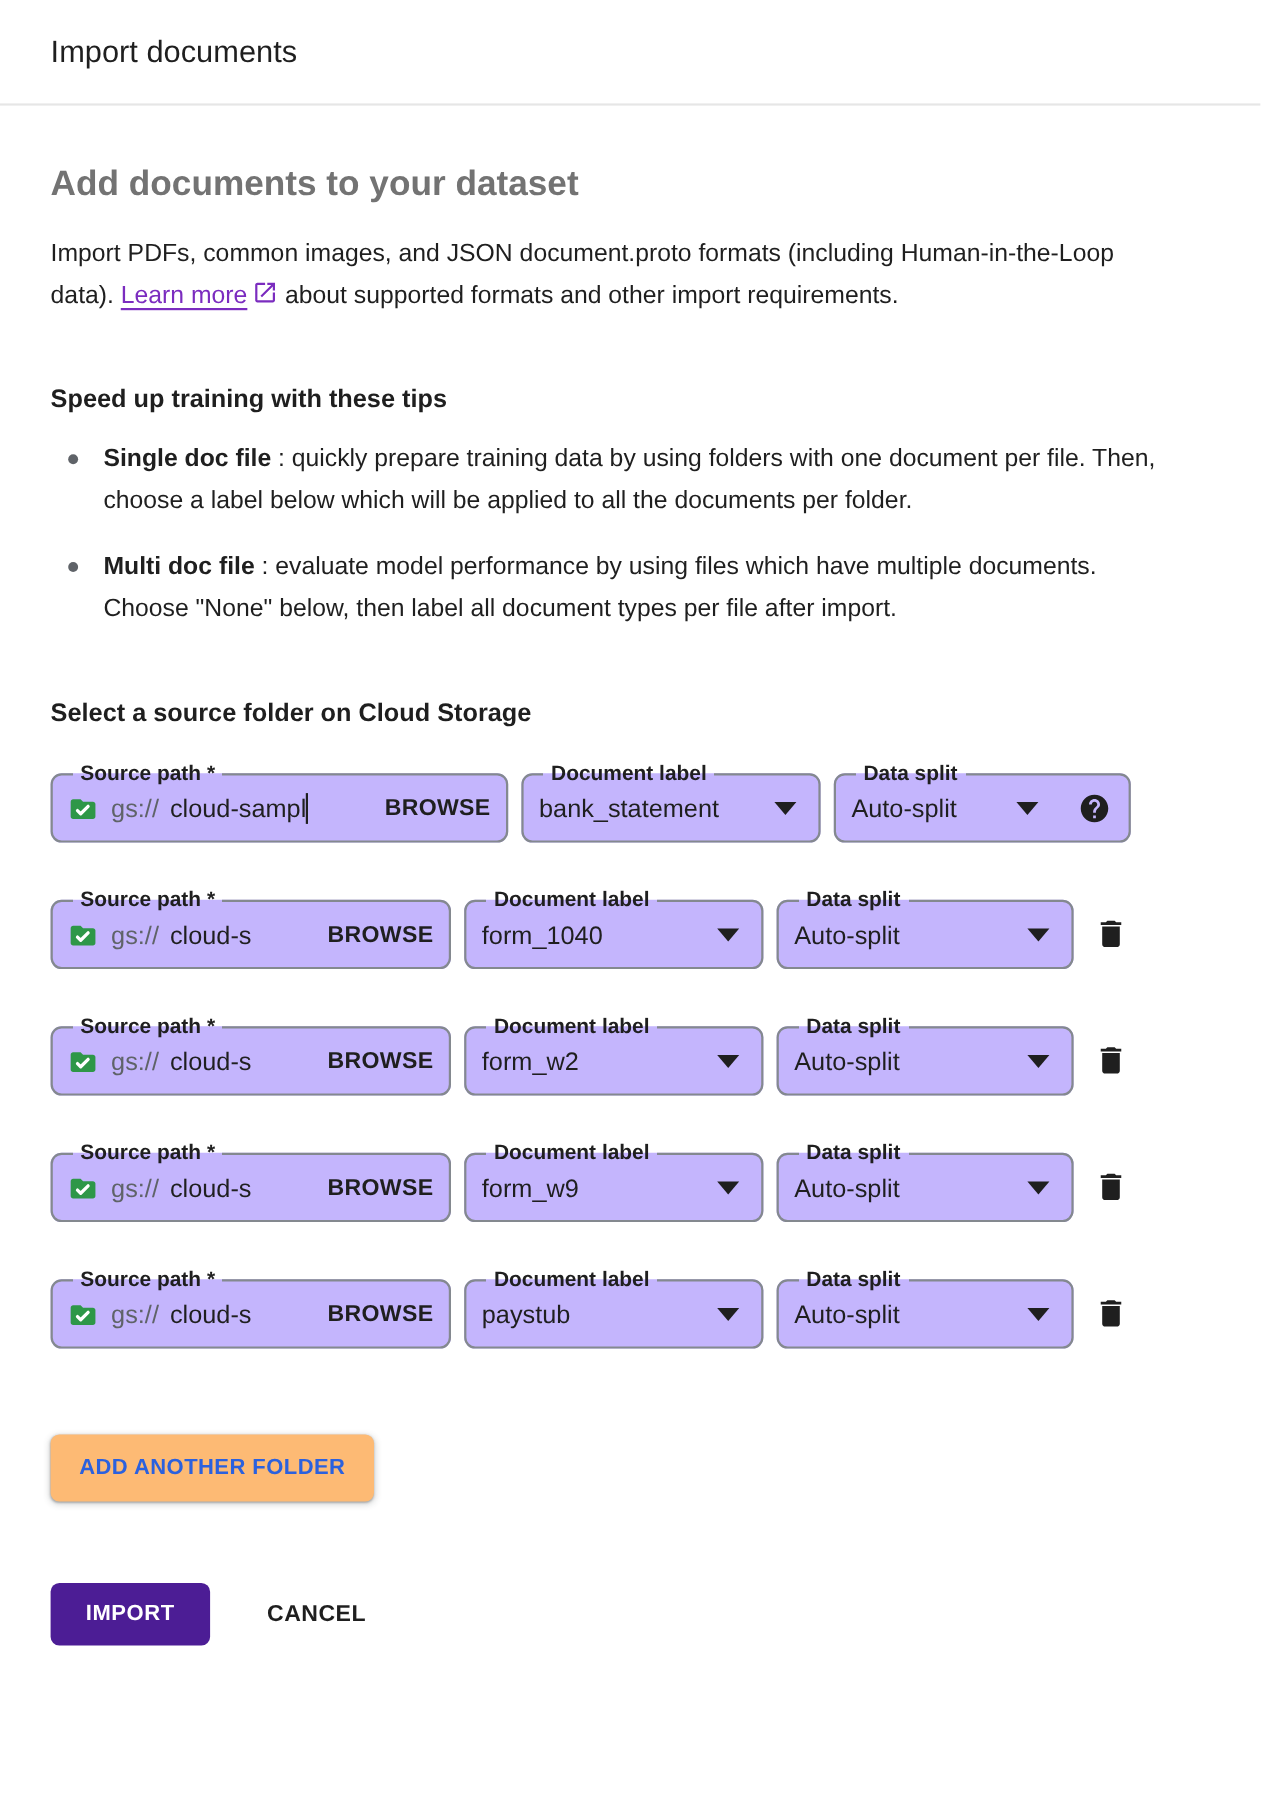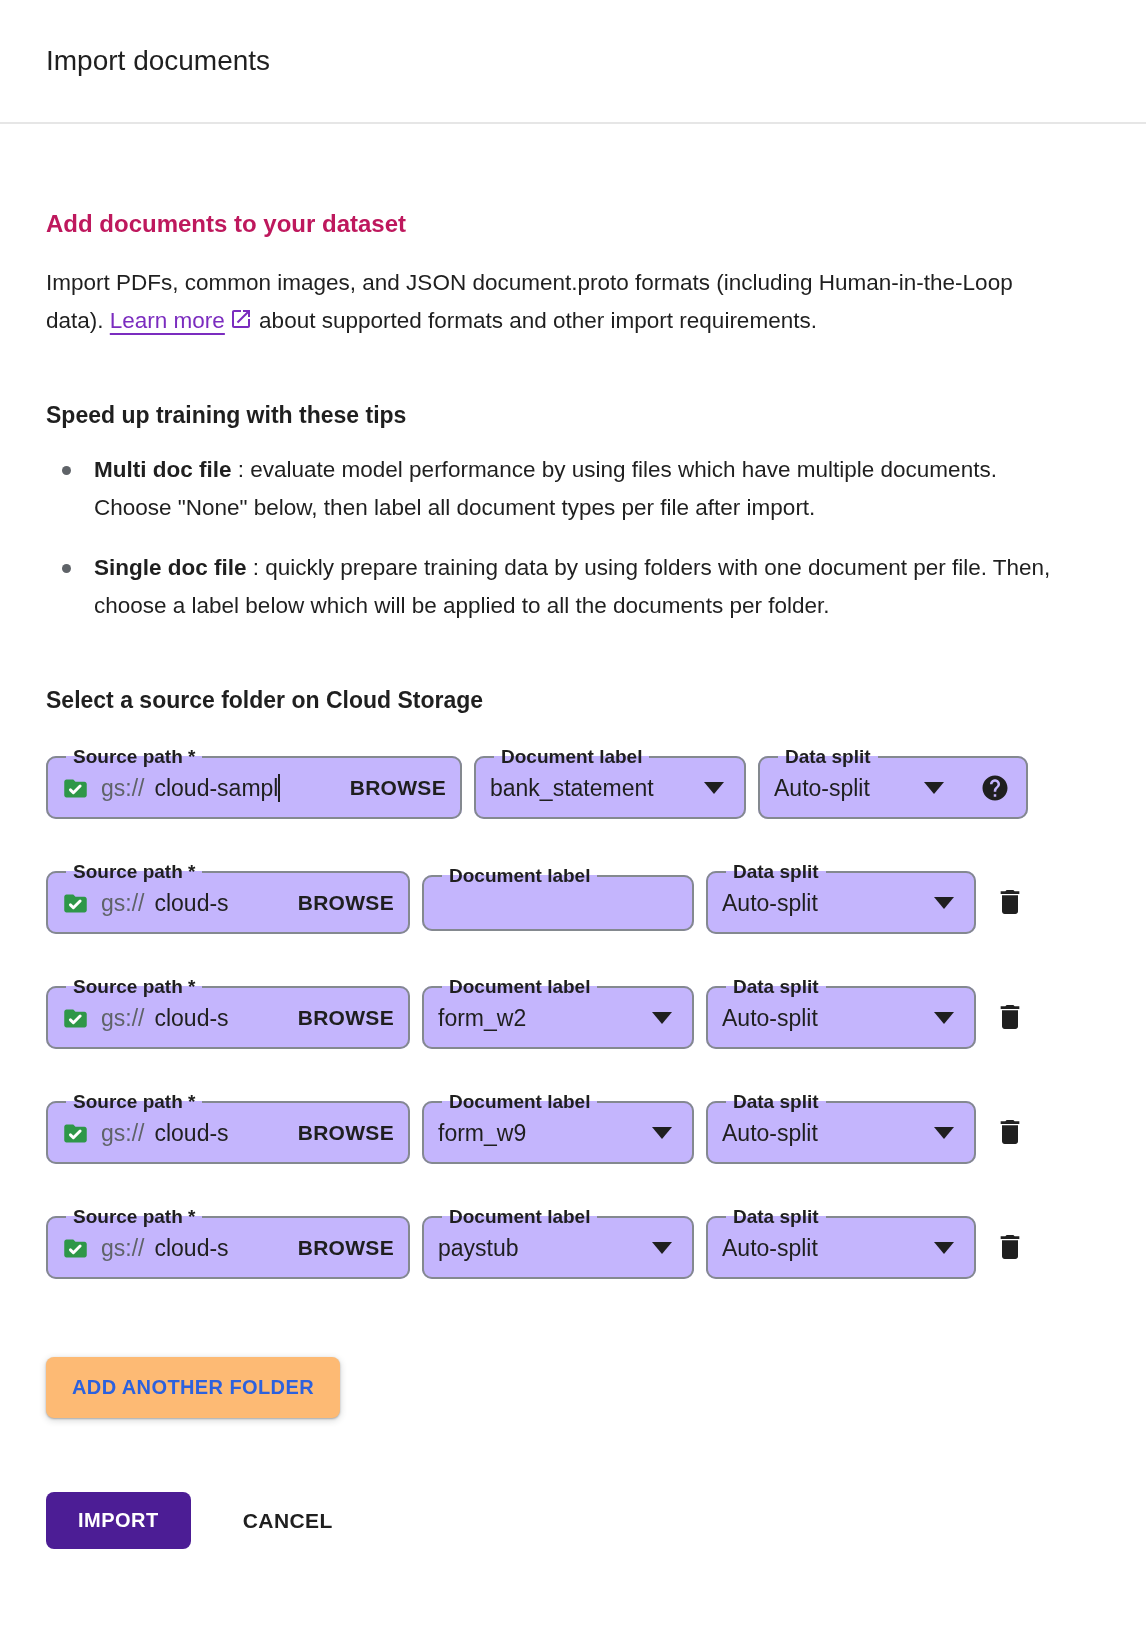--- a/index.html
+++ b/index.html
@@ -6,33 +6,33 @@
   html, body {
     margin: 0; padding: 0;
     width: 1146px; height: 1632px;
     background: #ffffff;
     font-family: "Liberation Sans", sans-serif;
     color: #1f1f1f;
     overflow: hidden;
   }
   
   .topbar {
-    height: 124px;
+    height: 96px;
     display: flex; align-items: center;
     padding: 0 46px;
     border-bottom: 2px solid #e6e6e6;
   }
   .topbar h1 {
     margin: 0; font-size: 28px; font-weight: 400; color: #1f1f1f;
   }
   
   .content { padding: 0 46px; }
   .h-main {
-    margin: 86px 0 0 0;
-    font-size: 24px; font-weight: 700; color: #be185d;
+    margin: 52px 0 0 0;
+    font-size: 32px; font-weight: 700; color: #737373;
   }
   p.intro {
     margin: 26px 0 0 0;
     max-width: 985px;
     font-size: 22.5px; line-height: 38px;
   }
   a.learn-more {
     color: #7b2cbf; text-decoration: underline; cursor: pointer;
     text-underline-offset: 5px;
   }
@@ -158,25 +158,25 @@
   <h2 class="h-main">Add documents to your dataset</h2>
 
   <p class="intro"><span>Import PDFs, common images, and JSON document.proto formats (including Human-in-the-Loop data). </span><a class="learn-more"><span>Learn more</span></a><span class="ext-icon"><svg width="24" height="24" viewBox="0 0 24 24">
           <use href="#ic-open-new"></use>
         </svg></span><span> about supported formats and other import requirements.</span></p>
 
   <h3 class="h-section">Speed up training with these tips</h3>
   <ul class="tips">
     <li>
       <span class="bullet-dot"></span>
-      <strong>Multi doc file</strong><span> : evaluate model performance by using files which have multiple documents. Choose "None" below, then label all document types per file after import.</span>
+      <strong>Single doc file</strong><span> : quickly prepare training data by using folders with one document per file. Then, choose a label below which will be applied to all the documents per folder.</span>
     </li>
     <li>
       <span class="bullet-dot"></span>
-      <strong>Single doc file</strong><span> : quickly prepare training data by using folders with one document per file. Then, choose a label below which will be applied to all the documents per folder.</span>
+      <strong>Multi doc file</strong><span> : evaluate model performance by using files which have multiple documents. Choose "None" below, then label all document types per file after import.</span>
     </li>
   </ul>
 
   <h3 class="h-section">Select a source folder on Cloud Storage</h3>
 
   <div class="rows">
 
     <div class="frow">
       <fieldset class="mfield src-1">
         <legend>Source path *</legend>
@@ -222,20 +222,24 @@
                 <use href="#ic-folder-check"></use>
               </svg>
             </span>
           <span class="gs">gs://</span>
           <span class="pathval">cloud-s</span>
           <button class="browse">BROWSE</button>
         </div>
       </fieldset>
       <fieldset class="mfield doc-n">
         <legend>Document label</legend>
+        <div class="fcontent">
+          <span class="selval">form_1040</span>
+          <span class="dd-arrow"></span>
+        </div>
       </fieldset>
       <fieldset class="mfield split-n">
         <legend>Data split</legend>
         <div class="fcontent">
           <span class="selval">Auto-split</span>
           <span class="dd-arrow"></span>
         </div>
       </fieldset>
       <button class="trash">
           <svg width="32" height="32" viewBox="0 0 24 24">

